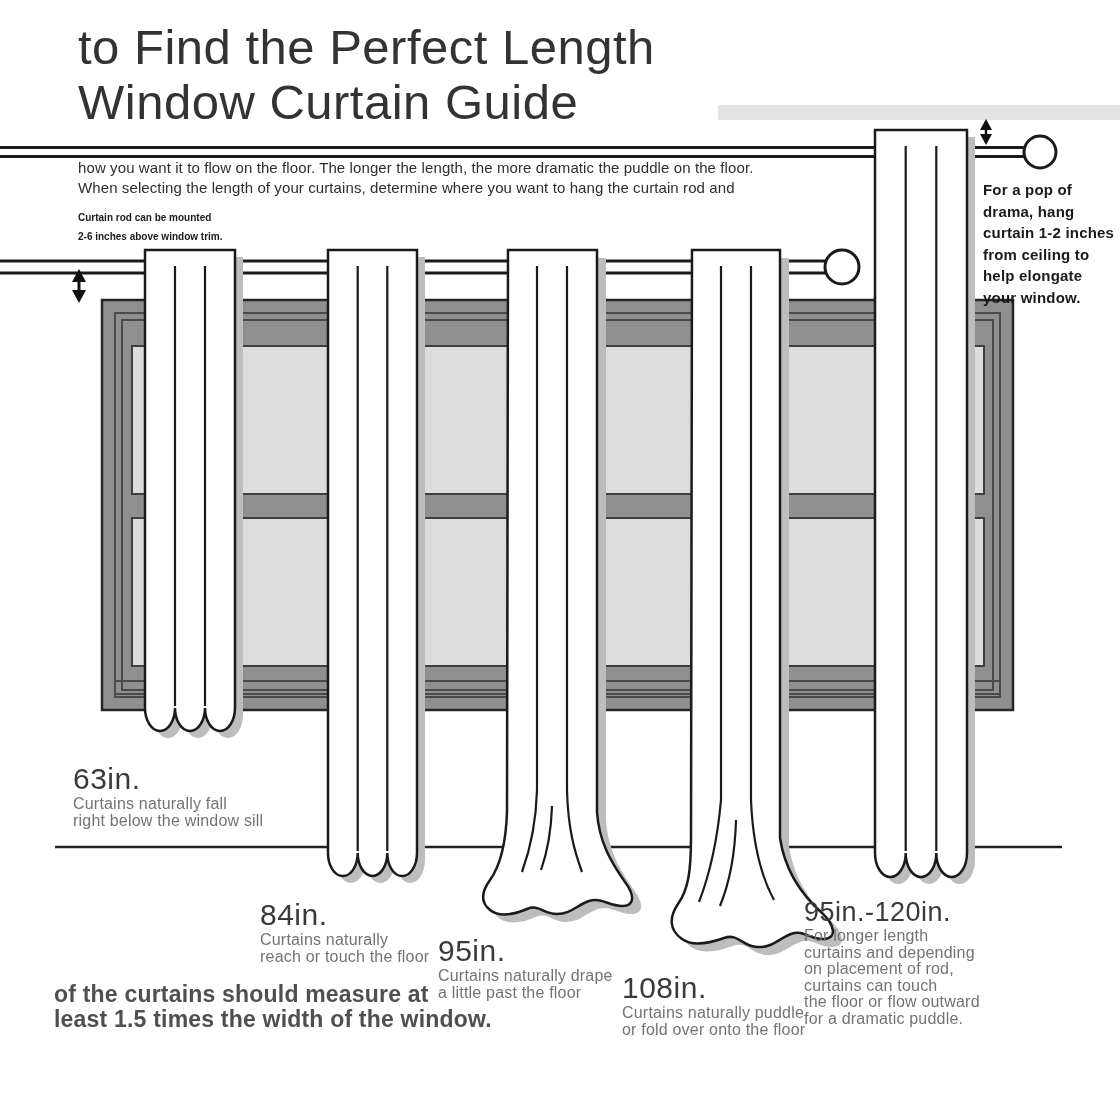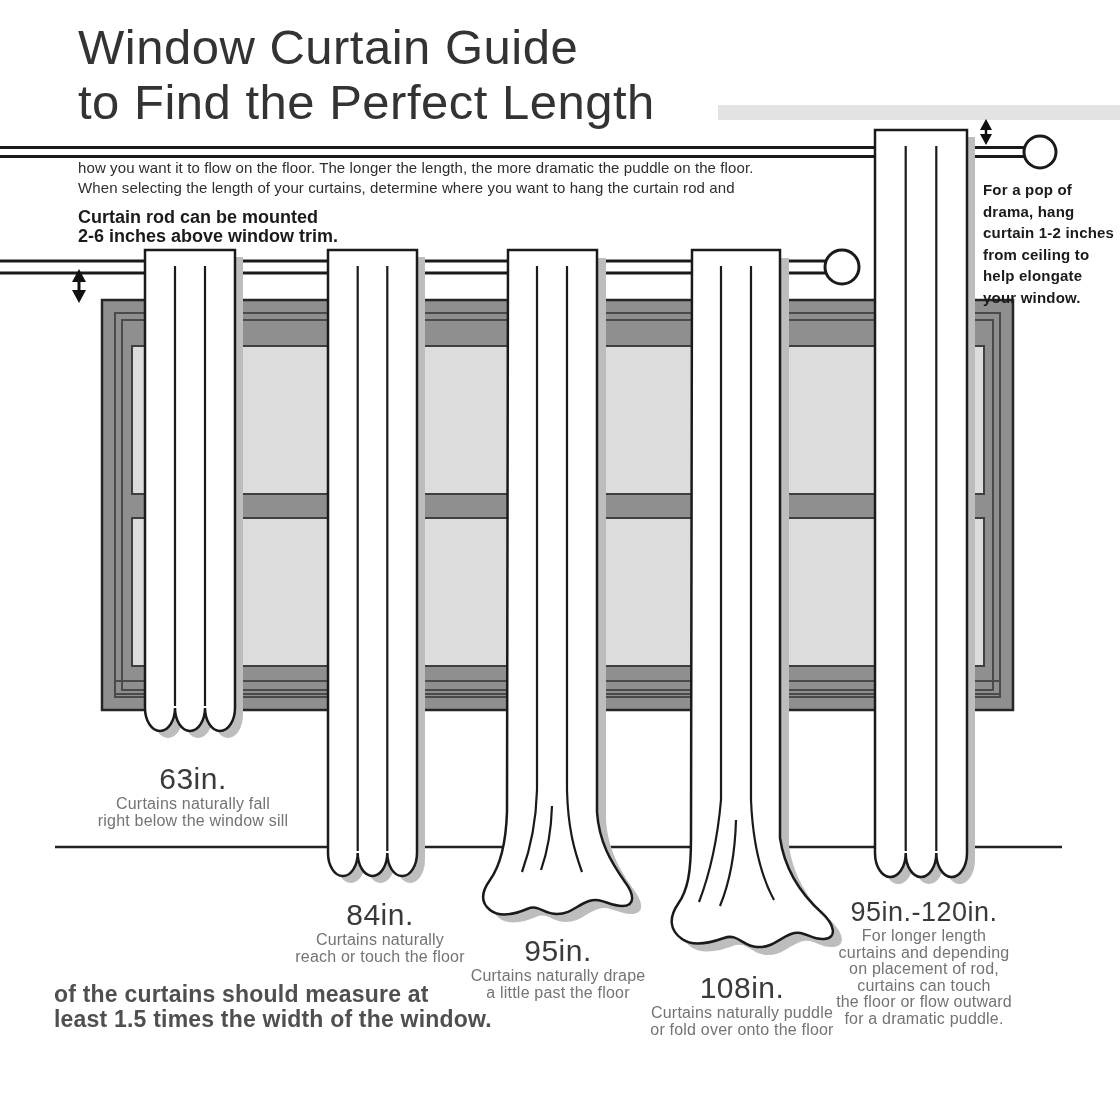--- a/index.html
+++ b/index.html
@@ -2,23 +2,23 @@
 <html><head>
 <meta charset="utf-8">
 <style>
   html,body{margin:0;padding:0;background:#fff;}
   #canvas{position:relative;width:1120px;height:1120px;background:#fff;overflow:hidden;
           font-family:"Liberation Sans",sans-serif;}
   #diagram{position:absolute;left:0;top:0;}
   .abs{position:absolute;}
   .title{left:78px;top:20px;font-size:49px;line-height:55px;color:#333;font-weight:400;letter-spacing:.5px;}
   .intro{left:78px;top:158px;font-size:15px;line-height:20px;color:#2e2e2e;letter-spacing:.1px;}
-  .rodnote{left:78px;top:208px;font-size:18px;line-height:19px;color:#1a1a1a;font-weight:700;}
+  .rodnote{left:78px;top:208px;font-size:10px;line-height:19px;color:#1a1a1a;font-weight:700;}
   .ceilnote{left:983px;top:179px;font-size:15px;line-height:21.5px;color:#1a1a1a;font-weight:700;letter-spacing:.2px;}
-  .lenlabel{width:240px;text-align:center;color:#3a3a3a;}
+  .lenlabel{width:240px;text-align:left;color:#3a3a3a;}
   .lenlabel .val{font-size:30px;letter-spacing:.5px;}
   .lenlabel .val.small{font-size:27px;}
   .lenlabel .d{font-size:16px;line-height:16.5px;letter-spacing:.2px;color:#737373;}
   .footer{left:54px;top:982px;font-size:23px;line-height:25.3px;font-weight:700;color:#4f4f4f;letter-spacing:.2px;}
 </style>
 </head>
 <body>
 
 <div id="canvas">
 
@@ -93,22 +93,22 @@
         <path d="M721,266 V800 C717,845 709,876 699,902 M751,266 V800 C753,848 762,878 774,900 M736,820 C735,858 729,884 720,906" fill="none" stroke-width="2.2"></path>
       </g>
       <g>
         <use href="#c5"></use>
         <path d="M905.7,146 V851 M936.3,146 V851" fill="none" stroke-width="2.2"></path>
       </g>
     </g>
   </svg>
 
   <div class="abs title">
+    <div>to Find the Perfect Length</div>
     <div>Window Curtain Guide</div>
-    <div>to Find the Perfect Length</div>
   </div>
 
   <div class="abs intro">
     <div>how you want it to flow on the floor. The longer the length, the more dramatic the puddle on the floor.</div>
     <div>When selecting the length of your curtains, determine where you want to hang the curtain rod and</div>
   </div>
 
   <div class="abs rodnote">
     <div>Curtain rod can be mounted</div>
     <div>2-6 inches above window trim.</div>

